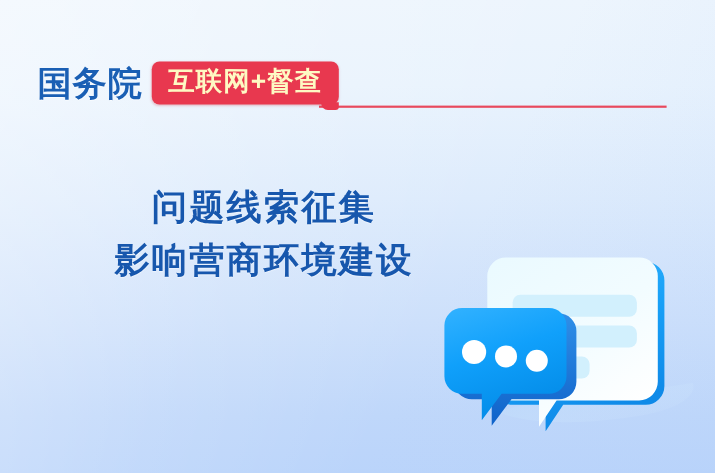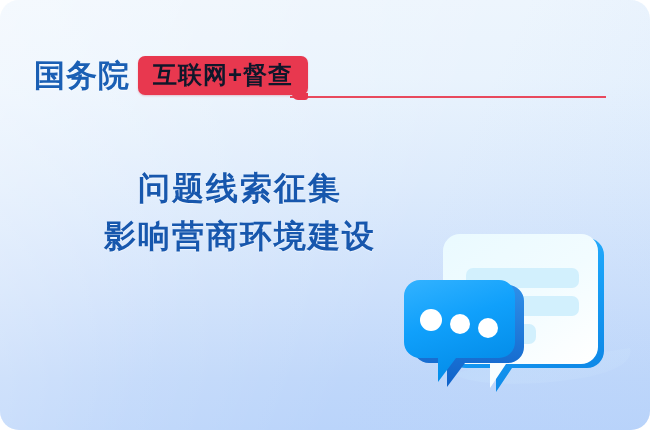--- a/index.html
+++ b/index.html
@@ -18,21 +18,20 @@
     width: 650px;
     height: 430px;
     background: linear-gradient(to bottom,
                 #edf5fd 0%,
                 #e9f3fd 18%,
                 #ddebfc 42%,
                 #cde0fb 68%,
                 #bfd7fa 88%,
                 #bad4fa 100%);
     overflow: hidden;
-    border-radius: 19px;
   }
 
   
   #banner::after {
     content: "";
     position: absolute;
     inset: 0;
     background: linear-gradient(115deg,
                 rgba(255,255,255,0.42) 0%,
                 rgba(255,255,255,0.12) 38%,
@@ -64,21 +63,21 @@
     position: relative;
     margin-left: 8px;
     background: #e8384f;
     border-radius: 7px 7px 7px 7px;
     padding: 7px 15px 8px 15px;
     box-shadow: 0 1px 2px rgba(200,40,60,0.25);
   }
   .badge-text {
     font-size: 24px;
     font-weight: 700;
-    color: #0f172a;
+    color: #fef9c3;
     line-height: 1;
     letter-spacing: 1px;
     white-space: nowrap;
   }
   
   .badge::after {
     content: "";
     position: absolute;
     right: 0px;
     bottom: -5px;

